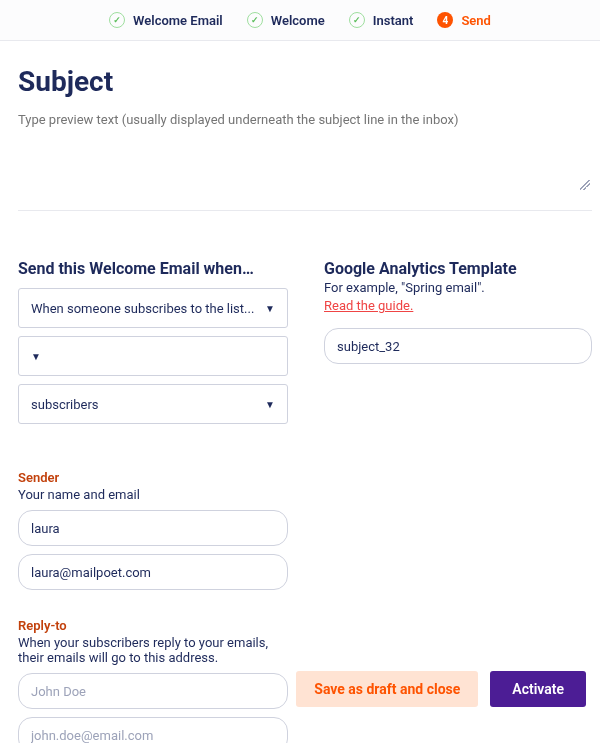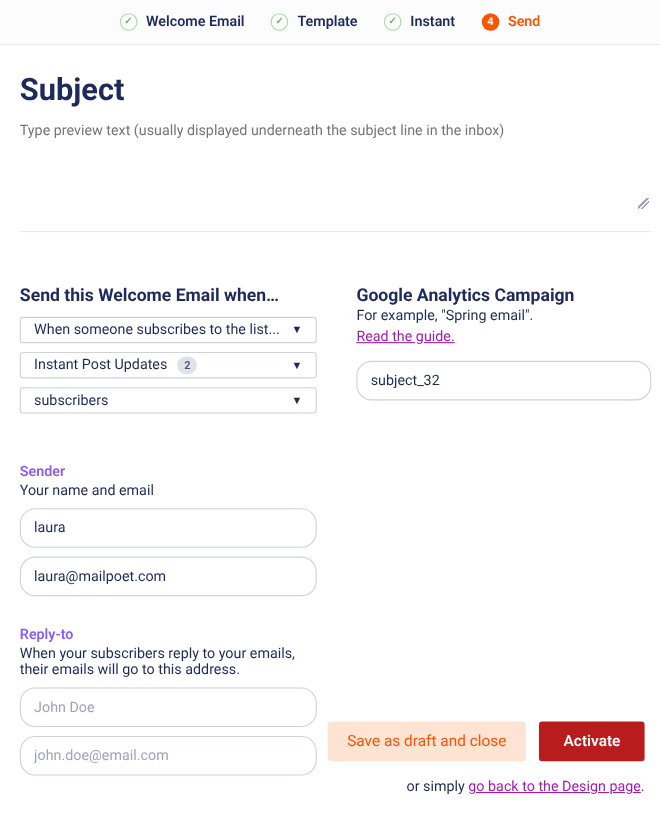--- a/index.html
+++ b/index.html
@@ -112,36 +112,36 @@
     }
     .section-title {
       font-size: 16px;
       font-weight: 700;
       color: #1e2a5b;
       margin-bottom: 10px;
     }
     .section-subtitle {
       font-size: 13px;
       font-weight: 600;
-      color: #8b5cf6;
+      color: #c2410c;
     }
     .section-desc {
       font-size: 13px;
       color: #1e2a5b;
       margin-top: 2px;
     }
     .link {
-      color: #a21caf;
+      color: #ef4444;
       text-decoration: underline;
       font-size: 13px;
       cursor: pointer;
     }
     .select {
       width: 100%;
-      height: 24px;
+      height: 40px;
       border: 1px solid #cfd2de;
       border-radius: 3px;
       background: #fff;
       padding: 0 12px;
       font-size: 13px;
       color: #1e2a5b;
       display: flex;
       align-items: center;
       justify-content: space-between;
       margin-top: 8px;
@@ -201,26 +201,26 @@
       justify-content: flex-end;
       margin-bottom: 16px;
     }
     .btn-secondary {
       background: #ffe3d3;
       color: #fe5301;
       border: none;
       border-radius: 3px;
       padding: 10px 18px;
       font-size: 14px;
-      font-weight: 400;
+      font-weight: 700;
       cursor: pointer;
       font-family: inherit;
     }
     .btn-primary {
-      background: #b91c1c;
+      background: #4c1d95;
       color: #fff;
       border: none;
       border-radius: 3px;
       padding: 10px 22px;
       font-size: 14px;
       font-weight: 600;
       cursor: pointer;
       font-family: inherit;
     }
     .footer-text {
@@ -231,21 +231,21 @@
 </head>
 <body>
 
 <div class="header-steps">
   <div class="step-item">
     <span class="step-check">✓</span>
     <span>Welcome Email</span>
   </div>
   <div class="step-item">
     <span class="step-check">✓</span>
-    <span>Template</span>
+    <span>Welcome</span>
   </div>
   <div class="step-item">
     <span class="step-check">✓</span>
     <span>Instant</span>
   </div>
   <div class="step-item step-active">
     <span class="step-badge">4</span>
     <span>Send</span>
   </div>
 </div>
@@ -263,24 +263,20 @@
   <div class="columns">
     <div class="col-left">
       <div class="section-title">Send this Welcome Email when…</div>
 
       <div class="select">
         <span>When someone subscribes to the list...</span>
         <span class="select-caret">▼</span>
       </div>
 
       <div class="select">
-        <span>
-          <span>Instant Post Updates</span>
-          <span class="pill">2</span>
-        </span>
         <span class="select-caret">▼</span>
       </div>
 
       <div class="select">
         <span>subscribers</span>
         <span class="select-caret">▼</span>
       </div>
 
       <div class="sender-section">
         <div class="section-subtitle">Sender</div>
@@ -291,29 +287,26 @@
 
       <div class="reply-section">
         <div class="section-subtitle">Reply-to</div>
         <div class="section-desc">When your subscribers reply to your emails, their emails will go to this address.</div>
         <input class="input" placeholder="John Doe" style="">
         <input class="input" placeholder="john.doe@email.com" style="">
       </div>
     </div>
 
     <div class="col-right">
-      <div class="section-title" style="margin-bottom:2px;">Google Analytics Campaign</div>
+      <div class="section-title" style="margin-bottom:2px;">Google Analytics Template</div>
       <div class="section-desc">For example, "Spring email".</div>
       <a class="link">Read the guide.</a>
       <input class="input input-ga" value="subject_32" style="">
     </div>
   </div>
 </div>
 
 <div class="footer">
   <div class="btn-row">
     <button class="btn-secondary">Save as draft and close</button>
     <button class="btn-primary">Activate</button>
   </div>
-  <div class="footer-text">
-    <span>or simply </span><a class="link">go back to the Design page</a><span>.</span>
-  </div>
 </div>
 
 </body></html>

